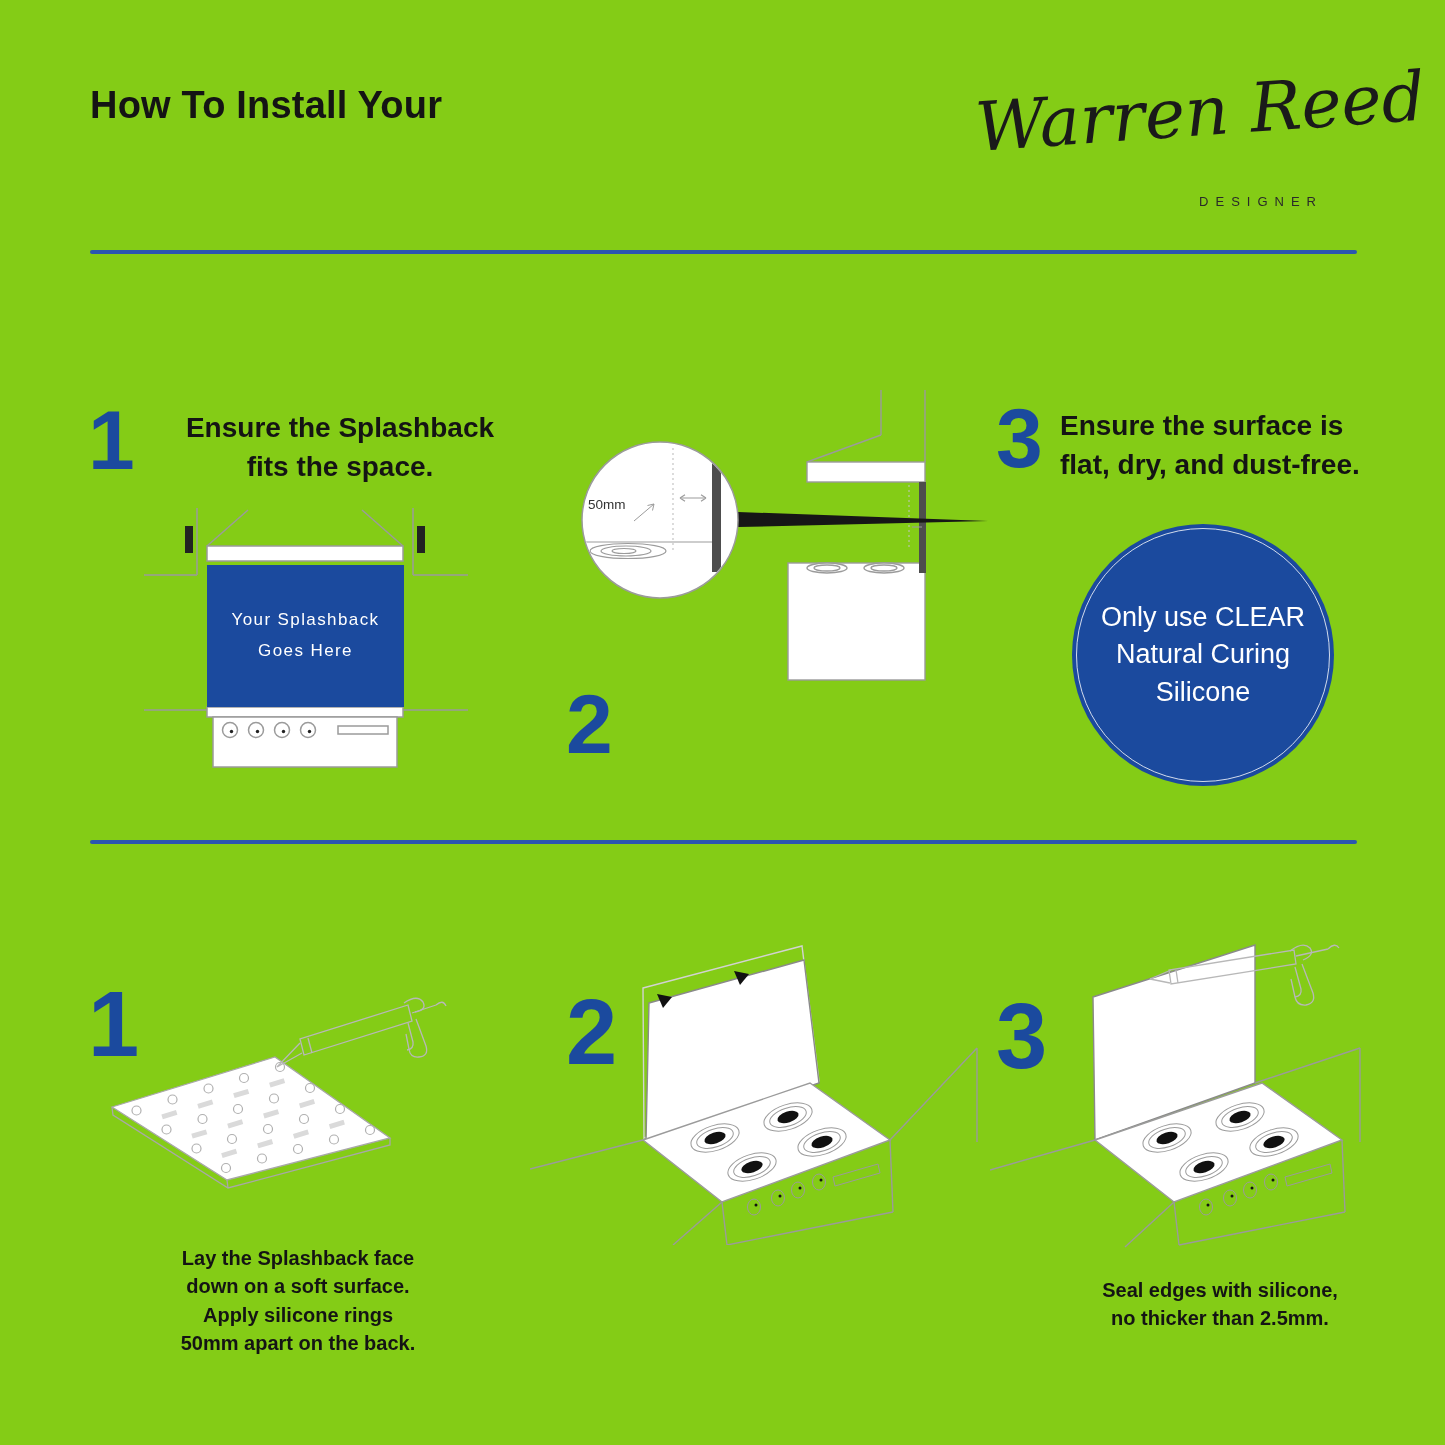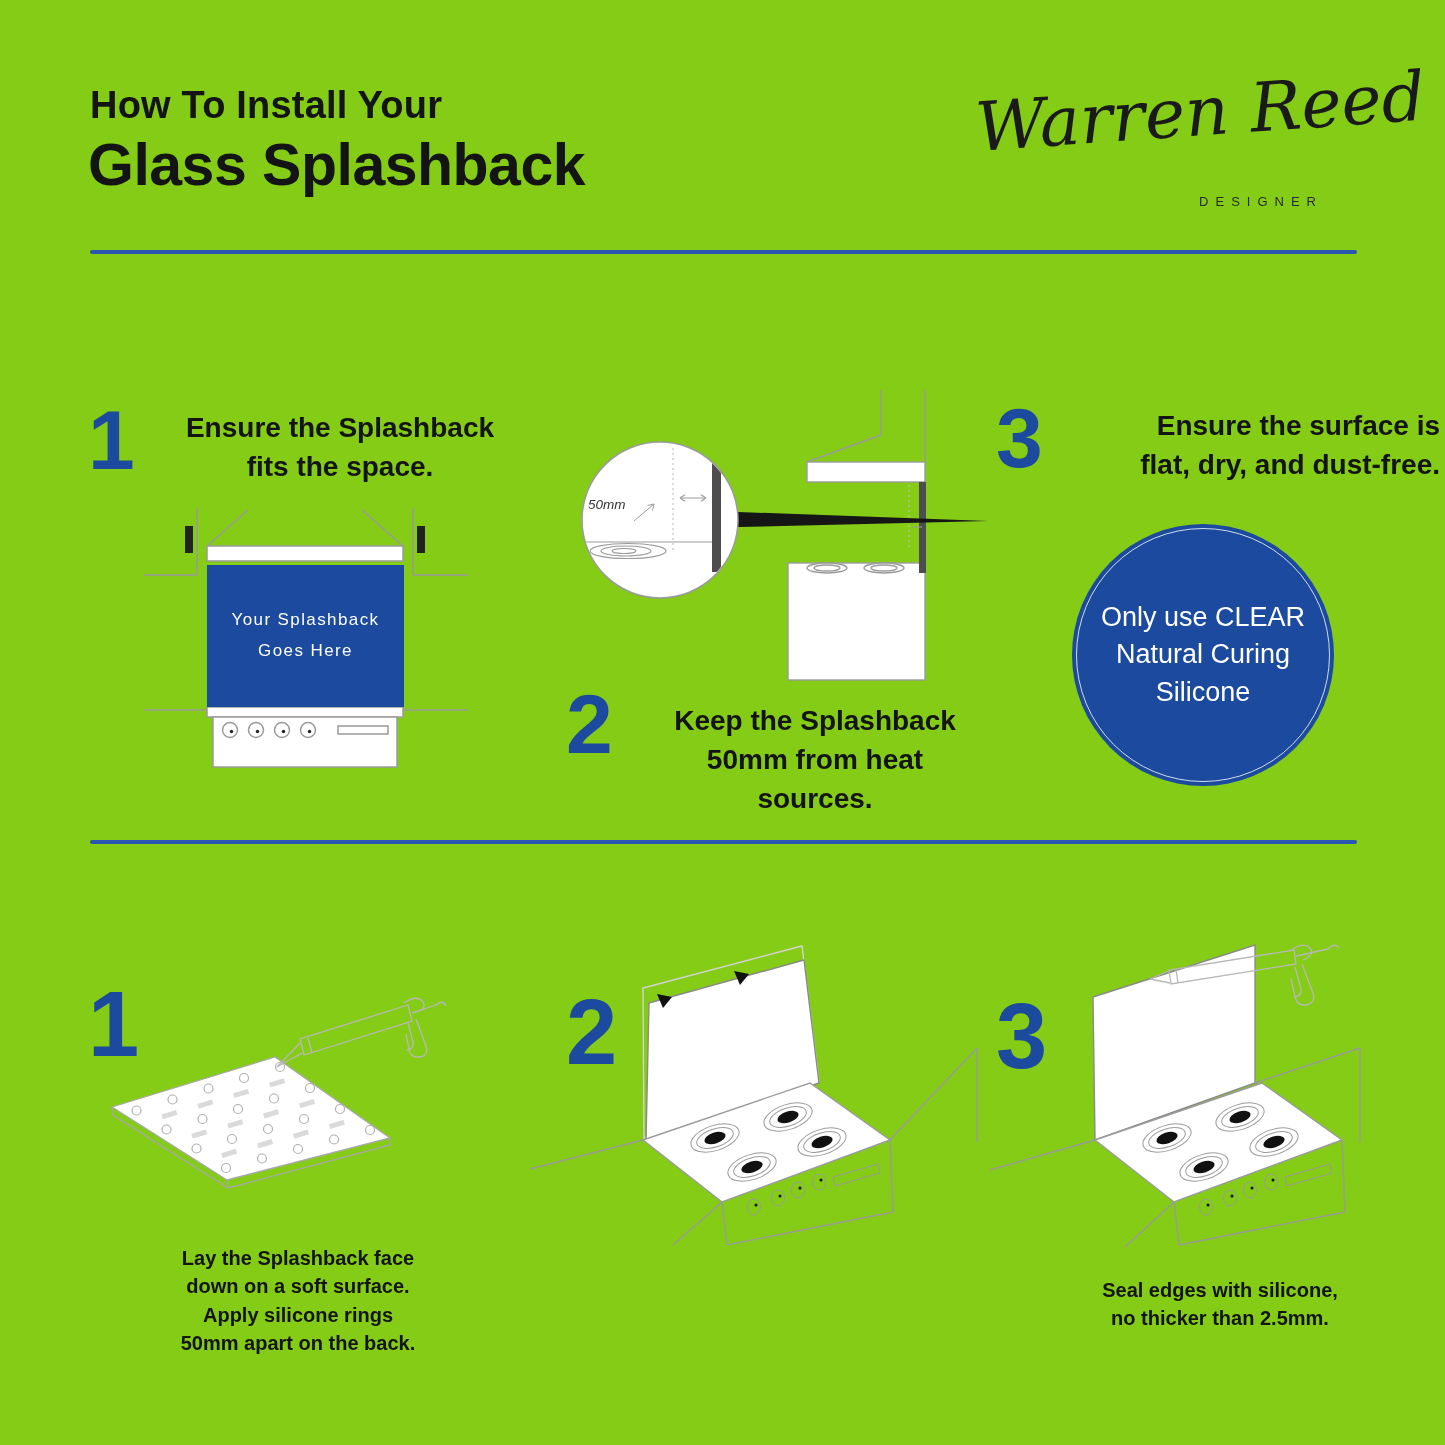--- a/index.html
+++ b/index.html
@@ -39,66 +39,62 @@
   .n2a{left:566px;top:682px;}
   .n3a{left:996px;top:396px;}
   .n1b{left:88px;top:978px;}
   .n2b{left:566px;top:986px;}
   .n3b{left:996px;top:990px;}
   .step-text{
     font-size:28px;font-weight:700;line-height:1.4;white-space:pre-line;
   }
   .st1{left:160px;top:408px;width:360px;text-align:center;}
   .st2{left:645px;top:701px;width:340px;text-align:center;}
-  .st3{left:1060px;top:406px;width:380px;text-align:right;}
+  .st3{left:1060px;top:406px;width:380px;text-align:left;}
   .caption{
     font-size:20px;font-weight:700;line-height:1.42;white-space:pre-line;text-align:center;
   }
   .cap1{left:78px;top:1244px;width:440px;}
   .cap2{left:530px;top:1257px;width:455px;}
   .cap3{left:1000px;top:1276px;width:440px;}
   .blue-rect{
     left:207px;top:565px;width:197px;height:142px;background:var(--primary-blue);
     display:flex;align-items:center;justify-content:center;text-align:center;
     color:#fff;font-size:17px;letter-spacing:1.4px;line-height:1.8;white-space:pre-line;
   }
   .badge{
     left:1072px;top:524px;width:262px;height:262px;border-radius:50%;
     background:var(--primary-blue);display:flex;align-items:center;justify-content:center;
     text-align:center;color:#fff;font-size:27px;line-height:1.38;white-space:pre-line;
   }
   .badge::before{
     content:"";position:absolute;inset:4px;border:1.5px solid rgba(255,255,255,.8);
     border-radius:50%;
   }
-  .gap-label{left:588px;top:497px;width:70px;font-size:13.5px;color:#333;font-weight:400;font-style:italic;}
+  .gap-label{left:588px;top:497px;width:70px;font-size:13.5px;color:#333;font-weight:400;}
   svg.illus{position:absolute;}
 </style>
 </head>
 <body>
 
 <div class="page">
 
   <div class="abs title1">How To Install Your</div>
-  <div class="abs title2">Glass Splashback</div>
   <div class="abs logo">
     <div class="logo-script">Warren Reed</div>
     <div class="logo-sub">DESIGNER</div>
   </div>
   <div class="abs rule rule1"></div>
 
 
   <div class="abs step-num num-a n1a">1</div>
   <div class="abs step-text st1">Ensure the Splashback
 fits the space.</div>
 
   <div class="abs step-num num-a n2a">2</div>
-  <div class="abs step-text st2">Keep the Splashback
-50mm from heat
-sources.</div>
 
   <div class="abs step-num num-a n3a">3</div>
   <div class="abs step-text st3">Ensure the surface is
 flat, dry, and dust-free.</div>
 
   <svg class="illus" style="left:130px;top:495px" width="400" height="305" viewBox="0 0 400 305">
     <g stroke="#9b9b9b" stroke-width="1.5" fill="none">
       <path d="M67 13 V80 M14 80 H67"></path>
       <path d="M283 13 V80 M283 80 H338"></path>
       <path d="M77 51 L118 15 M273 51 L232 15"></path>

